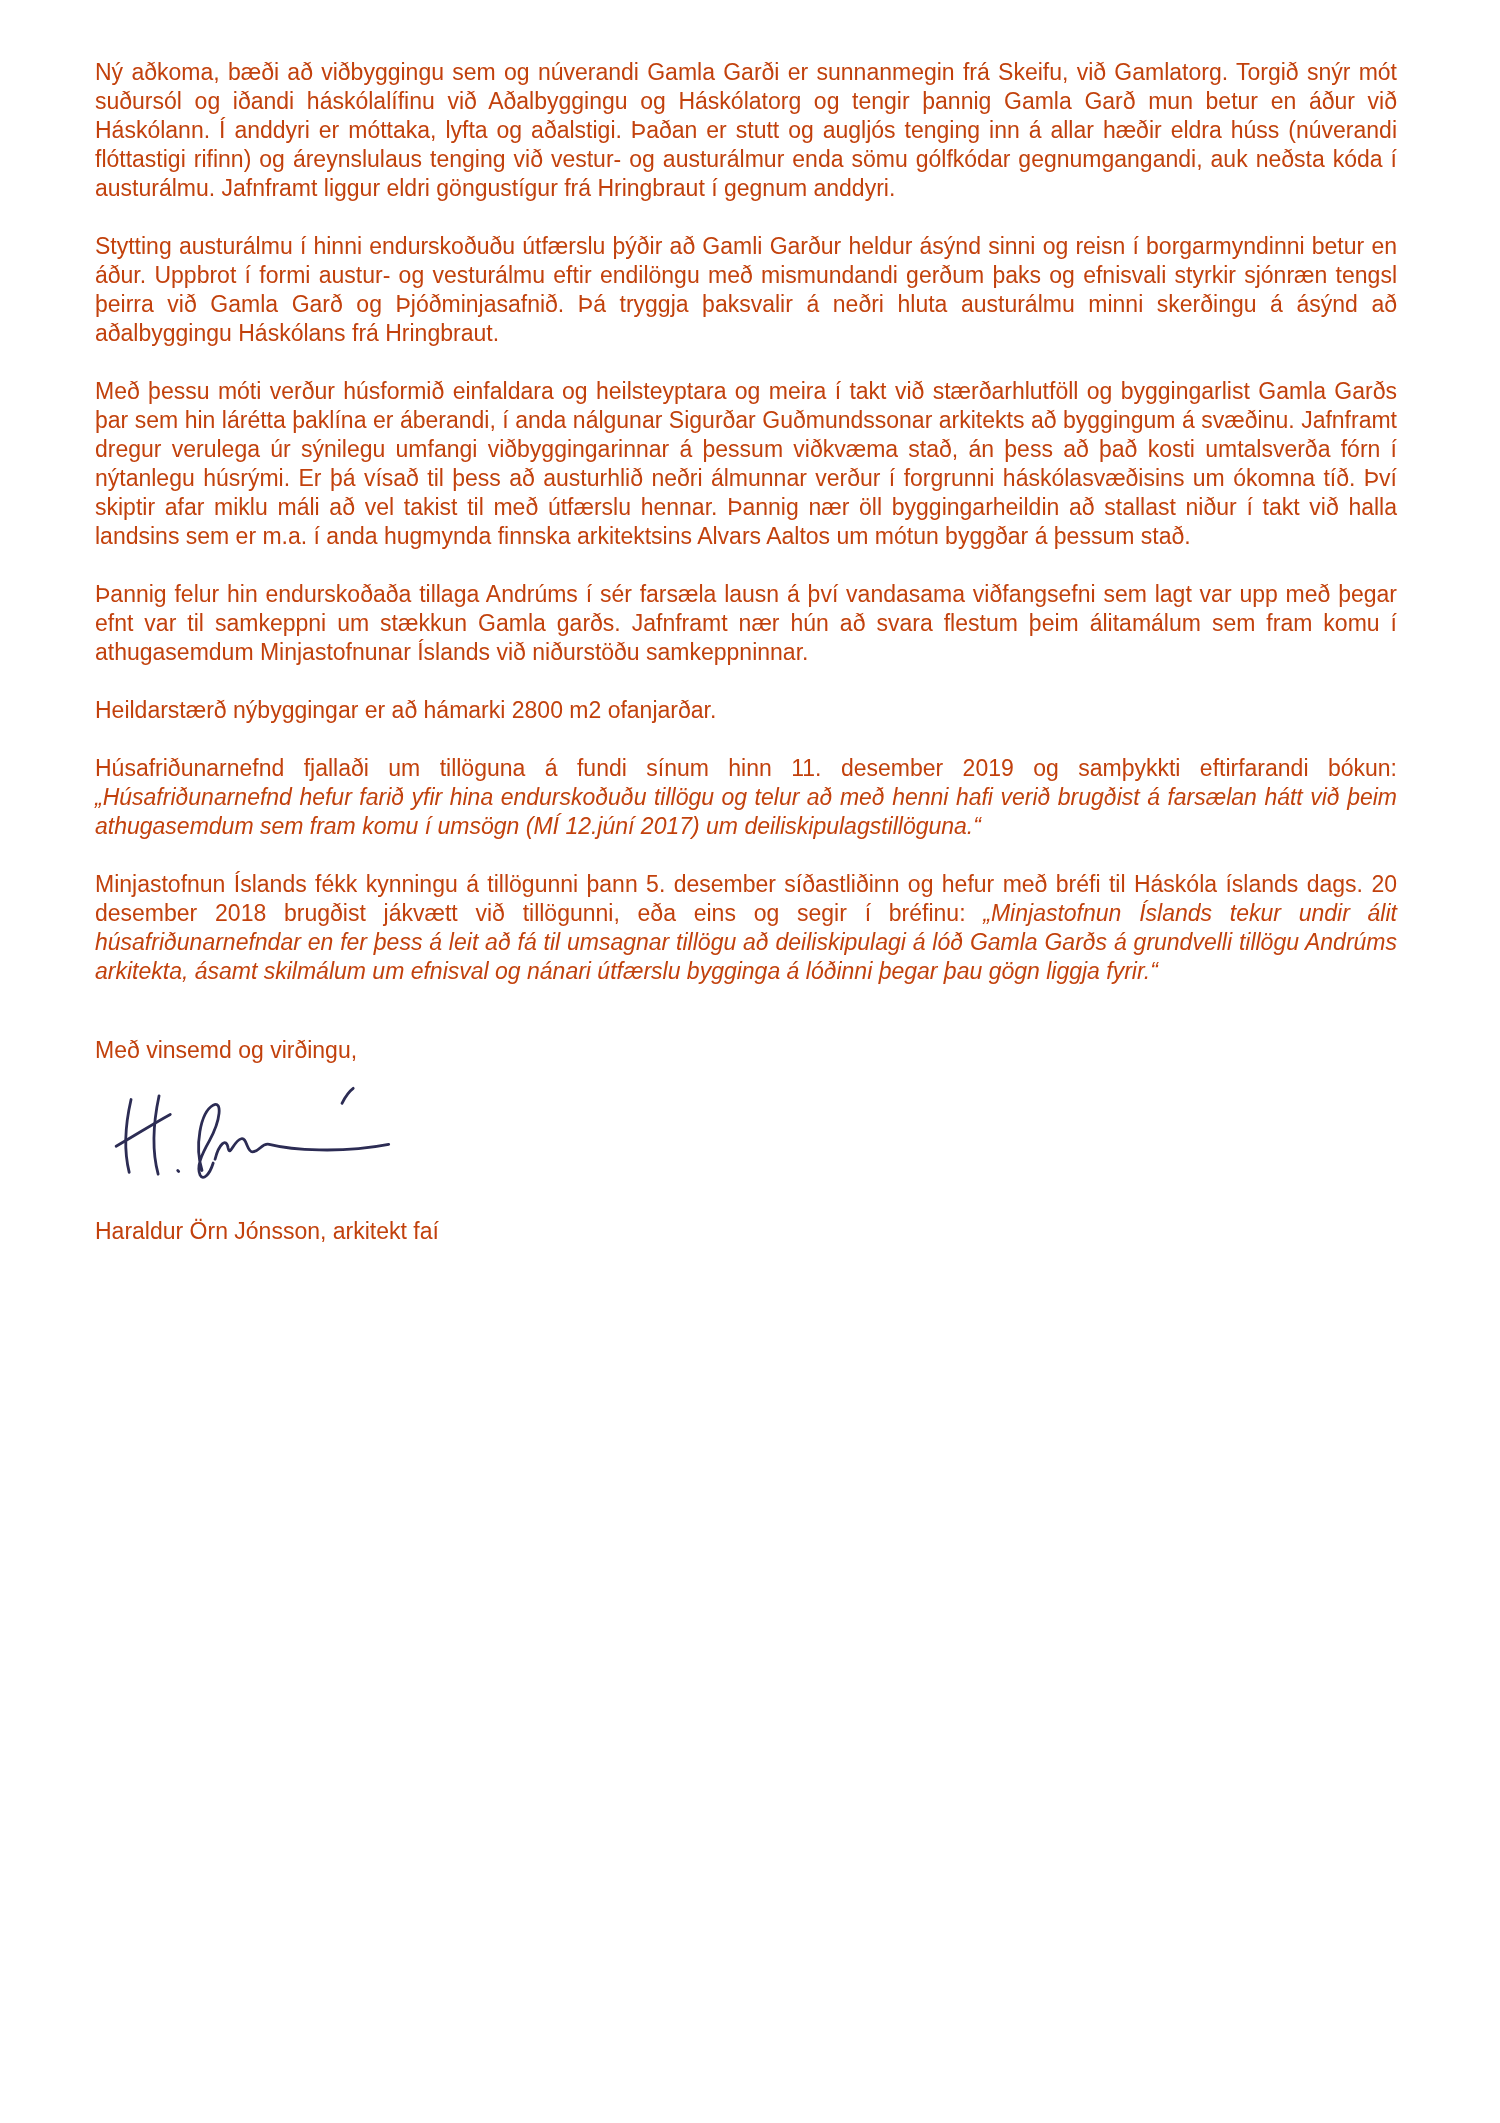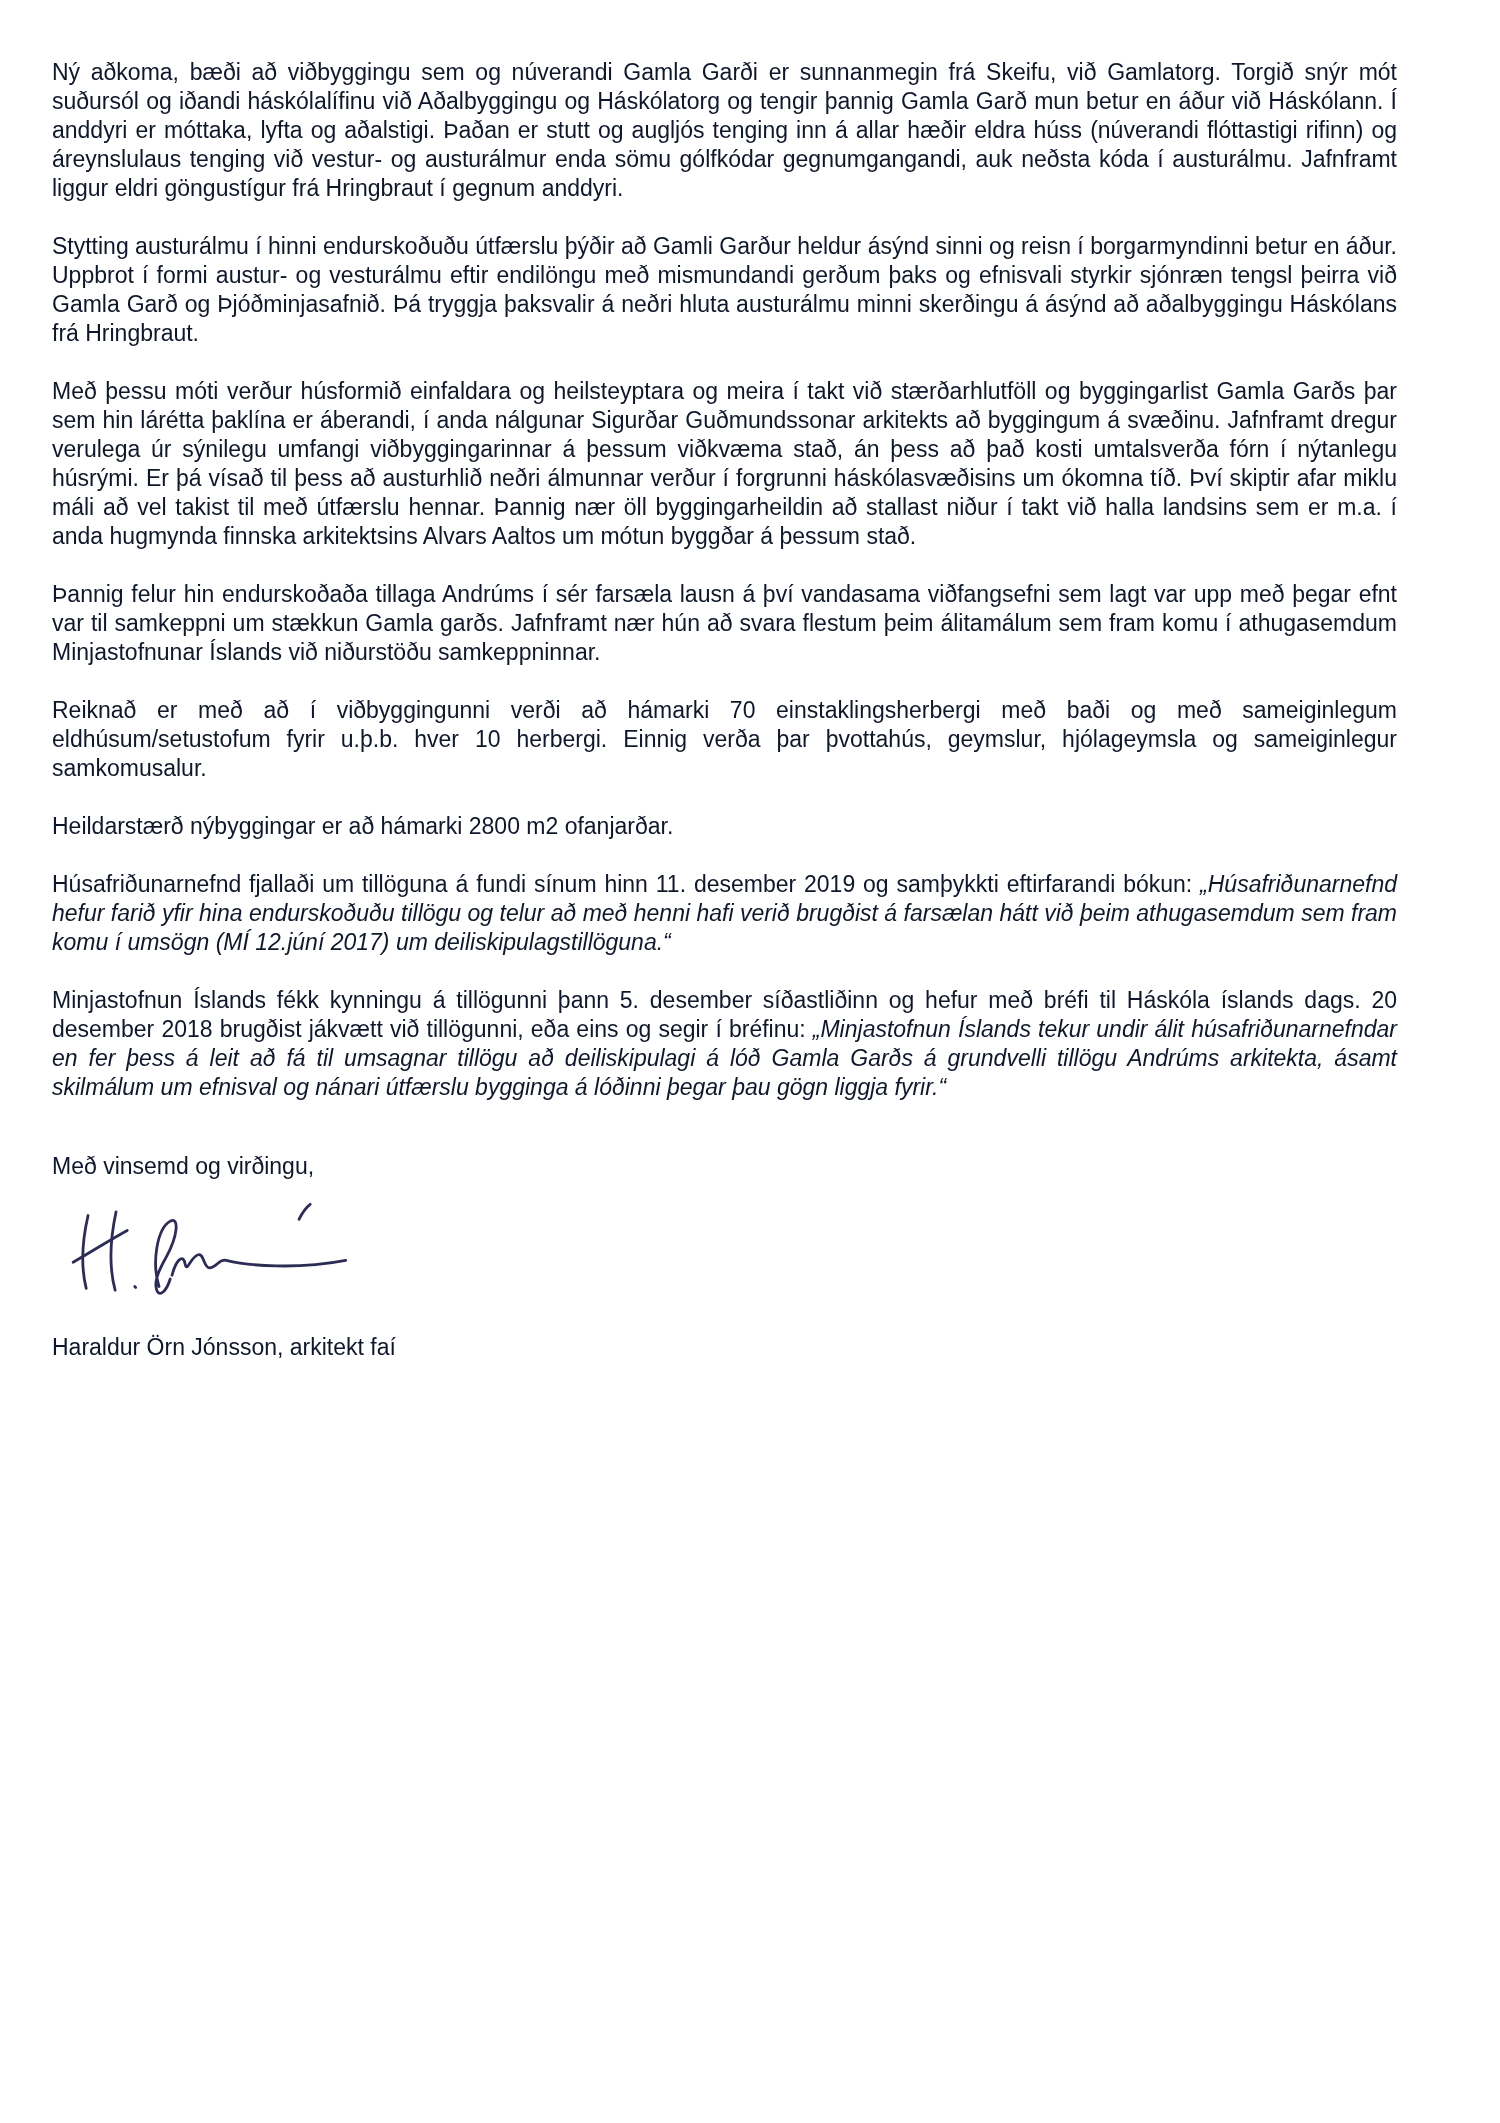--- a/index.html
+++ b/index.html
@@ -5,23 +5,23 @@
   html, body {
     margin: 0;
     padding: 0;
     background: #ffffff;
   }
   .page {
     width: 1492px;
     min-height: 2123px;
     box-sizing: border-box;
     background: #ffffff;
-    padding: 58px 95px 60px 52px;
+    padding: 58px 95px 60px 95px;
     font-family: "Liberation Sans", sans-serif;
-    color: #0f172a;
+    color: #c2410c;
   }
   .doc {
     font-size: 23px;
     line-height: 29px;
   }
   .para {
     margin: 0 0 29px 0;
     text-align: justify;
   }
   .heading {
@@ -55,21 +55,20 @@
 </head>
 <body>
 
 <div class="page">
   <main class="doc">
 
     <p class="para">Ný aðkoma, bæði að viðbyggingu sem og núverandi Gamla Garði er sunnanmegin frá Skeifu, við Gamlatorg. Torgið snýr mót suðursól og iðandi háskólalífinu við Aðalbyggingu og Háskólatorg og tengir þannig Gamla Garð mun betur en áður við Háskólann. Í anddyri er móttaka, lyfta og aðalstigi. Þaðan er stutt og augljós tenging inn á allar hæðir eldra húss (núverandi flóttastigi rifinn) og áreynslulaus tenging við vestur- og austurálmur enda sömu gólfkódar gegnumgangandi, auk neðsta kóda í austurálmu. Jafnframt liggur eldri göngustígur frá Hringbraut í gegnum anddyri.</p>
     <p class="para">Stytting austurálmu í hinni endurskoðuðu útfærslu þýðir að Gamli Garður heldur ásýnd sinni og reisn í borgarmyndinni betur en áður. Uppbrot í formi austur- og vesturálmu eftir endilöngu með mismundandi gerðum þaks og efnisvali styrkir sjónræn tengsl þeirra við Gamla Garð og Þjóðminjasafnið. Þá tryggja þaksvalir á neðri hluta austurálmu minni skerðingu á ásýnd að aðalbyggingu Háskólans frá Hringbraut.</p>
     <p class="para">Með þessu móti verður húsformið einfaldara og heilsteyptara og meira í takt við stærðarhlutföll og byggingarlist Gamla Garðs þar sem hin lárétta þaklína er áberandi, í anda nálgunar Sigurðar Guðmundssonar arkitekts að byggingum á svæðinu. Jafnframt dregur verulega úr sýnilegu umfangi viðbyggingarinnar á þessum viðkvæma stað, án þess að það kosti umtalsverða fórn í nýtanlegu húsrými. Er þá vísað til þess að austurhlið neðri álmunnar verður í forgrunni háskólasvæðisins um ókomna tíð. Því skiptir afar miklu máli að vel takist til með útfærslu hennar. Þannig nær öll byggingarheildin að stallast niður í takt við halla landsins sem er m.a. í anda hugmynda finnska arkitektsins Alvars Aaltos um mótun byggðar á þessum stað.</p>
     <p class="para">Þannig felur hin endurskoðaða tillaga Andrúms í sér farsæla lausn á því vandasama viðfangsefni sem lagt var upp með þegar efnt var til samkeppni um stækkun Gamla garðs. Jafnframt nær hún að svara flestum þeim álitamálum sem fram komu í athugasemdum Minjastofnunar Íslands við niðurstöðu samkeppninnar.</p>
-    <p class="para">Reiknað er með að í viðbyggingunni verði að hámarki 70 einstaklingsherbergi með baði og með sameiginlegum eldhúsum/setustofum fyrir u.þ.b. hver 10 herbergi. Einnig verða þar þvottahús, geymslur, hjólageymsla og sameiginlegur samkomusalur.</p>
     <p class="para">Heildarstærð nýbyggingar er að hámarki 2800 m2 ofanjarðar.</p>
 
 
     <p class="para"><span>Húsafriðunarnefnd fjallaði um tillöguna á fundi sínum hinn 11. desember 2019 og samþykkti eftirfarandi bókun: </span><span class="italic">„Húsafriðunarnefnd hefur farið yfir hina endurskoðuðu tillögu og telur að með henni hafi verið brugðist á farsælan hátt við þeim athugasemdum sem fram komu í umsögn (MÍ 12.júní 2017) um deiliskipulagstillöguna.“</span></p>
 
     <p class="para"><span>Minjastofnun Íslands fékk kynningu á tillögunni þann 5. desember síðastliðinn og hefur með bréfi til Háskóla íslands dags. 20 desember 2018 brugðist jákvætt við tillögunni, eða eins og segir í bréfinu: </span><span class="italic">„Minjastofnun Íslands tekur undir álit húsafriðunarnefndar en fer þess á leit að fá til umsagnar tillögu að deiliskipulagi á lóð Gamla Garðs á grundvelli tillögu Andrúms arkitekta, ásamt skilmálum um efnisval og nánari útfærslu bygginga á lóðinni þegar þau gögn liggja fyrir.“</span></p>
 
     <p class="closing">Með vinsemd og virðingu,</p>
 
     <div class="signature">

